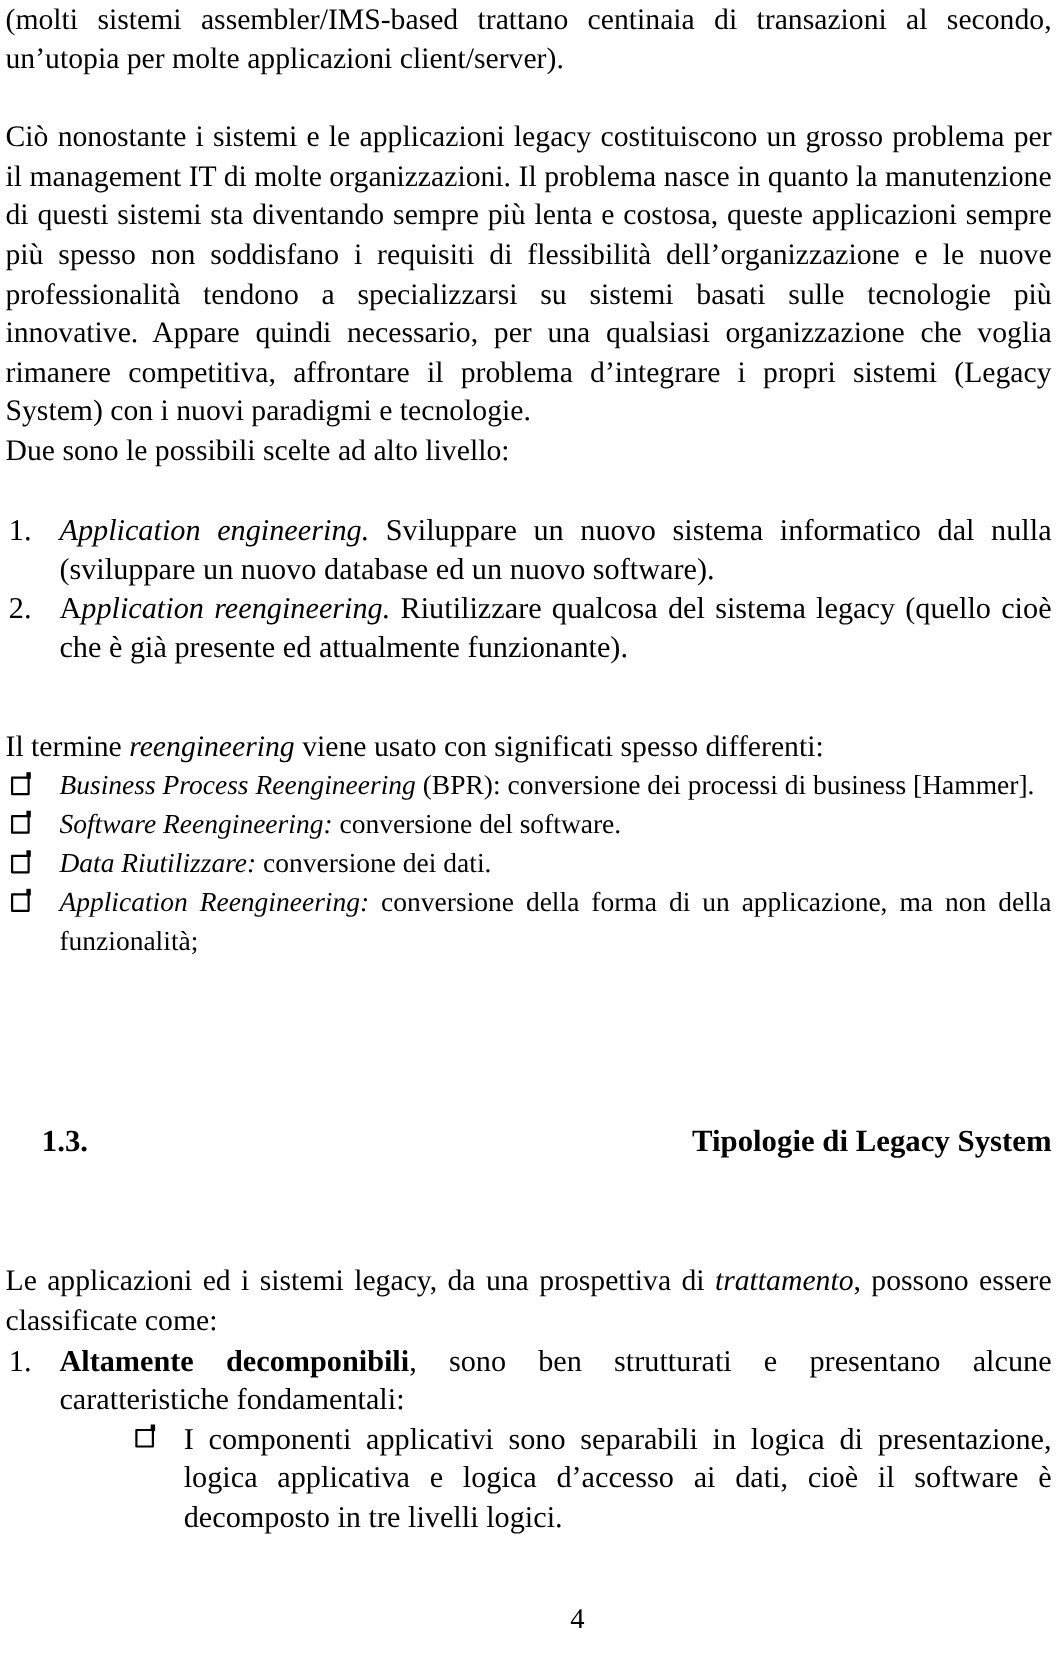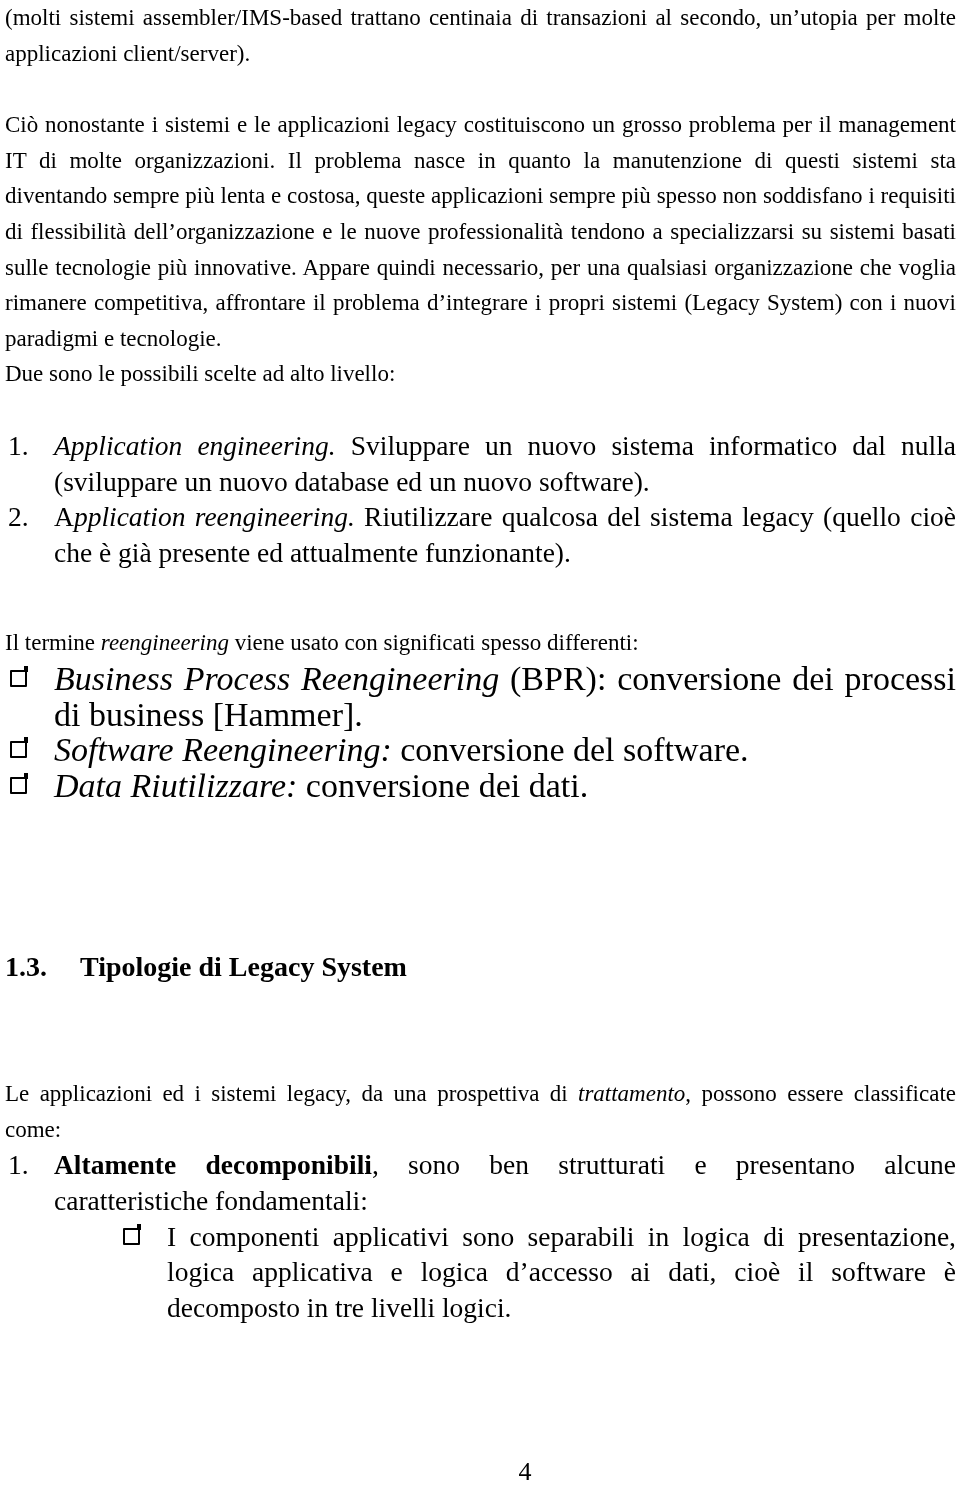--- a/index.html
+++ b/index.html
@@ -26,21 +26,21 @@
   .content {
     position: absolute;
     left: 5px;
     top: 0px;
     width: 951px;
   }
 
   
   p.para {
     margin: 0;
-    font-size: 23px;
+    font-size: 27px;
     line-height: 35.6px;
     text-align: justify;
     text-justify: inter-word;
     hyphens: none;
   }
   .gap-md { height: 36px; }
   .gap-lg { height: 55px; }
   .gap-xl { height: 92px; }
 
   i, .it {
@@ -78,21 +78,21 @@
 
   
   ul.sqlist {
     margin: 0;
     padding: 0;
     list-style: none;
   }
   ul.sqlist > li {
     position: relative;
     padding-left: 49px;
-    font-size: 34px;
+    font-size: 25px;
     line-height: 35.6px;
     text-align: justify;
     margin: 0;
   }
   ul.sqlist > li .sq {
     position: absolute;
     left: 5px;
     top: 9px;
     width: 17px;
     height: 17px;
@@ -144,20 +144,21 @@
     background: #000;
   }
 
   
   .heading {
     font-size: 28px;
     font-weight: bold;
     line-height: 34px;
     display: flex;
     align-items: baseline;
+    text-align: right;
   }
   .heading .hnum {
     width: 75px;
     flex: 0 0 75px;
   }
   .heading .htext {
     flex: 1 1 auto;
   }
 
   
@@ -205,20 +206,23 @@
     <ul class="sqlist">
       <li>
         <span class="sq"></span><i>Business Process Reengineering</i><span> (BPR): conversione dei processi di business [Hammer].</span>
       </li>
       <li>
         <span class="sq"></span><i>Software Reengineering:</i><span> conversione del software.</span>
       </li>
       <li>
         <span class="sq"></span><i>Data Riutilizzare:</i><span> conversione dei dati.</span>
       </li>
+      <li>
+        <span class="sq"></span><i>Application Reengineering:</i><span> conversione della forma di un applicazione, ma non della funzionalità;</span>
+      </li>
     </ul>
 
     <div class="gap-lg"></div>
 
 
     <div class="gap-xl"></div>
 
     <div class="heading">
       <span class="hnum">1.3.</span>
       <span class="htext">Tipologie di Legacy System</span>

